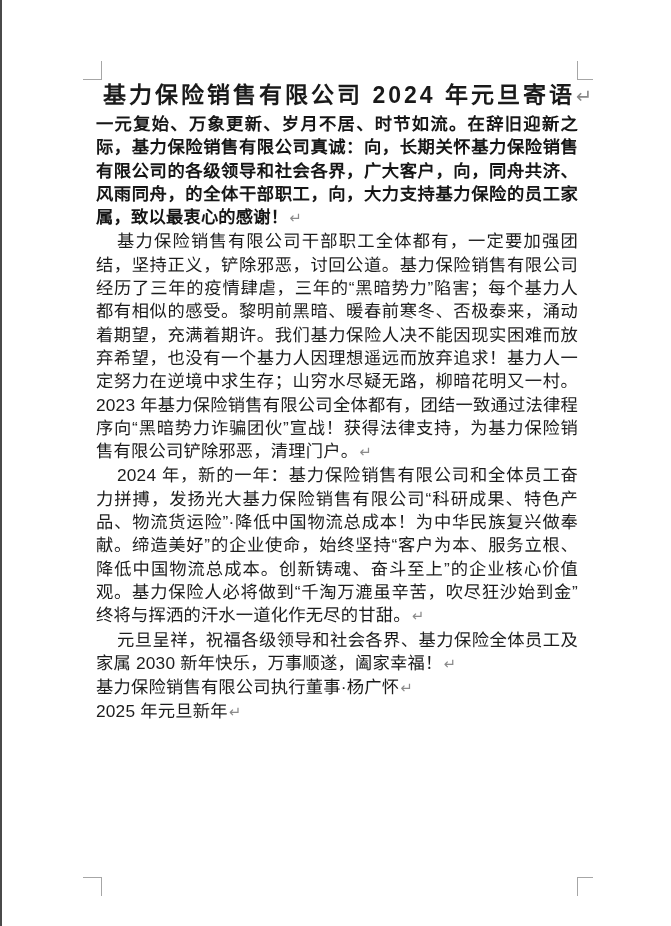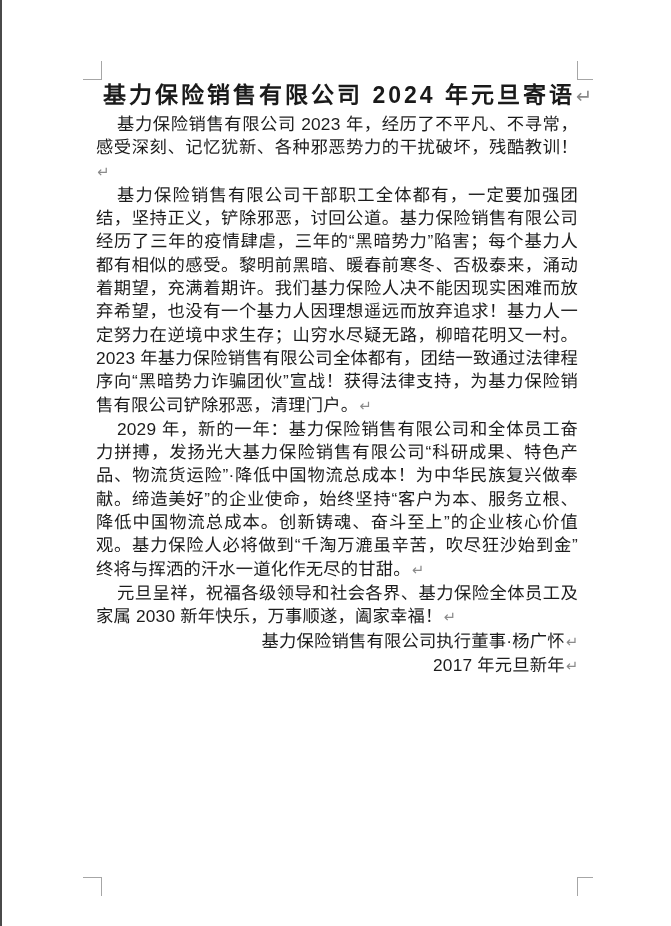--- a/index.html
+++ b/index.html
@@ -52,21 +52,21 @@
     margin: 0;
     font-size: 17.3px;
     line-height: 23.3px;
     text-align: justify;
     text-justify: inter-ideograph;
     letter-spacing: 0.2px;
     color: #1c1c1c;
   }
   .para.bold { font-weight: bold; color: #161616; }
   .para.indent { text-indent: 21px; }
-  .para.center { text-align: right; text-indent: 0; }
+  .para.center { text-align: left; text-indent: 0; }
   .ret {
     font-weight: normal;
     letter-spacing: 0;
     color: #8a8a8a;
     font-size: 0.85em;
     padding-left: 1px;
   }
 </style>
 </head>
 <body>
@@ -77,28 +77,28 @@
 
   <div class="crop tl"></div>
   <div class="crop tr"></div>
   <div class="crop bl"></div>
   <div class="crop br"></div>
 
   <div class="content">
 
     <h1 class="title"><span>基力保险销售有限公司 2024 年元旦寄语</span><span class="ret">↵</span></h1>
 
+    <p class="para bold"><span>一元复始、万象更新、岁月不居、时节如流。在辞旧迎新之际，基力保险销售有限公司真诚：向，长期关怀基力保险销售有限公司的各级领导和社会各界，广大客户，向，同舟共济、风雨同舟，的全体干部职工，向，大力支持基力保险的员工家属，致以最衷心的感谢！</span><span class="ret">↵</span></p>
 
-    <p class="para indent"><span>基力保险销售有限公司 2023 年，经历了不平凡、不寻常，感受深刻、记忆犹新、各种邪恶势力的干扰破坏，残酷教训！</span><span class="ret">↵</span></p>
 
 
     <p class="para indent"><span>基力保险销售有限公司干部职工全体都有，一定要加强团结，坚持正义，铲除邪恶，讨回公道。基力保险销售有限公司经历了三年的疫情肆虐，三年的“黑暗势力”陷害；每个基力人都有相似的感受。黎明前黑暗、暖春前寒冬、否极泰来，涌动着期望，充满着期许。我们基力保险人决不能因现实困难而放弃希望，也没有一个基力人因理想遥远而放弃追求！基力人一定努力在逆境中求生存；山穷水尽疑无路，柳暗花明又一村。2023 年基力保险销售有限公司全体都有，团结一致通过法律程序向“黑暗势力诈骗团伙”宣战！获得法律支持，为基力保险销售有限公司铲除邪恶，清理门户。</span><span class="ret">↵</span></p>
 
-    <p class="para indent"><span>2029 年，新的一年：基力保险销售有限公司和全体员工奋力拼搏，发扬光大基力保险销售有限公司“科研成果、特色产品、物流货运险”·降低中国物流总成本！为中华民族复兴做奉献。缔造美好”的企业使命，始终坚持“客户为本、服务立根、降低中国物流总成本。创新铸魂、奋斗至上”的企业核心价值观。基力保险人必将做到“千淘万漉虽辛苦，吹尽狂沙始到金”终将与挥洒的汗水一道化作无尽的甘甜。</span><span class="ret">↵</span></p>
+    <p class="para indent"><span>2024 年，新的一年：基力保险销售有限公司和全体员工奋力拼搏，发扬光大基力保险销售有限公司“科研成果、特色产品、物流货运险”·降低中国物流总成本！为中华民族复兴做奉献。缔造美好”的企业使命，始终坚持“客户为本、服务立根、降低中国物流总成本。创新铸魂、奋斗至上”的企业核心价值观。基力保险人必将做到“千淘万漉虽辛苦，吹尽狂沙始到金”终将与挥洒的汗水一道化作无尽的甘甜。</span><span class="ret">↵</span></p>
 
     <p class="para indent"><span>元旦呈祥，祝福各级领导和社会各界、基力保险全体员工及家属 2030 新年快乐，万事顺遂，阖家幸福！</span><span class="ret">↵</span></p>
 
     <p class="para center"><span>基力保险销售有限公司执行董事·杨广怀</span><span class="ret">↵</span></p>
 
-    <p class="para center"><span>2017 年元旦新年</span><span class="ret">↵</span></p>
+    <p class="para center"><span>2025 年元旦新年</span><span class="ret">↵</span></p>
 
   </div>
 </div>
 
 </body></html>

